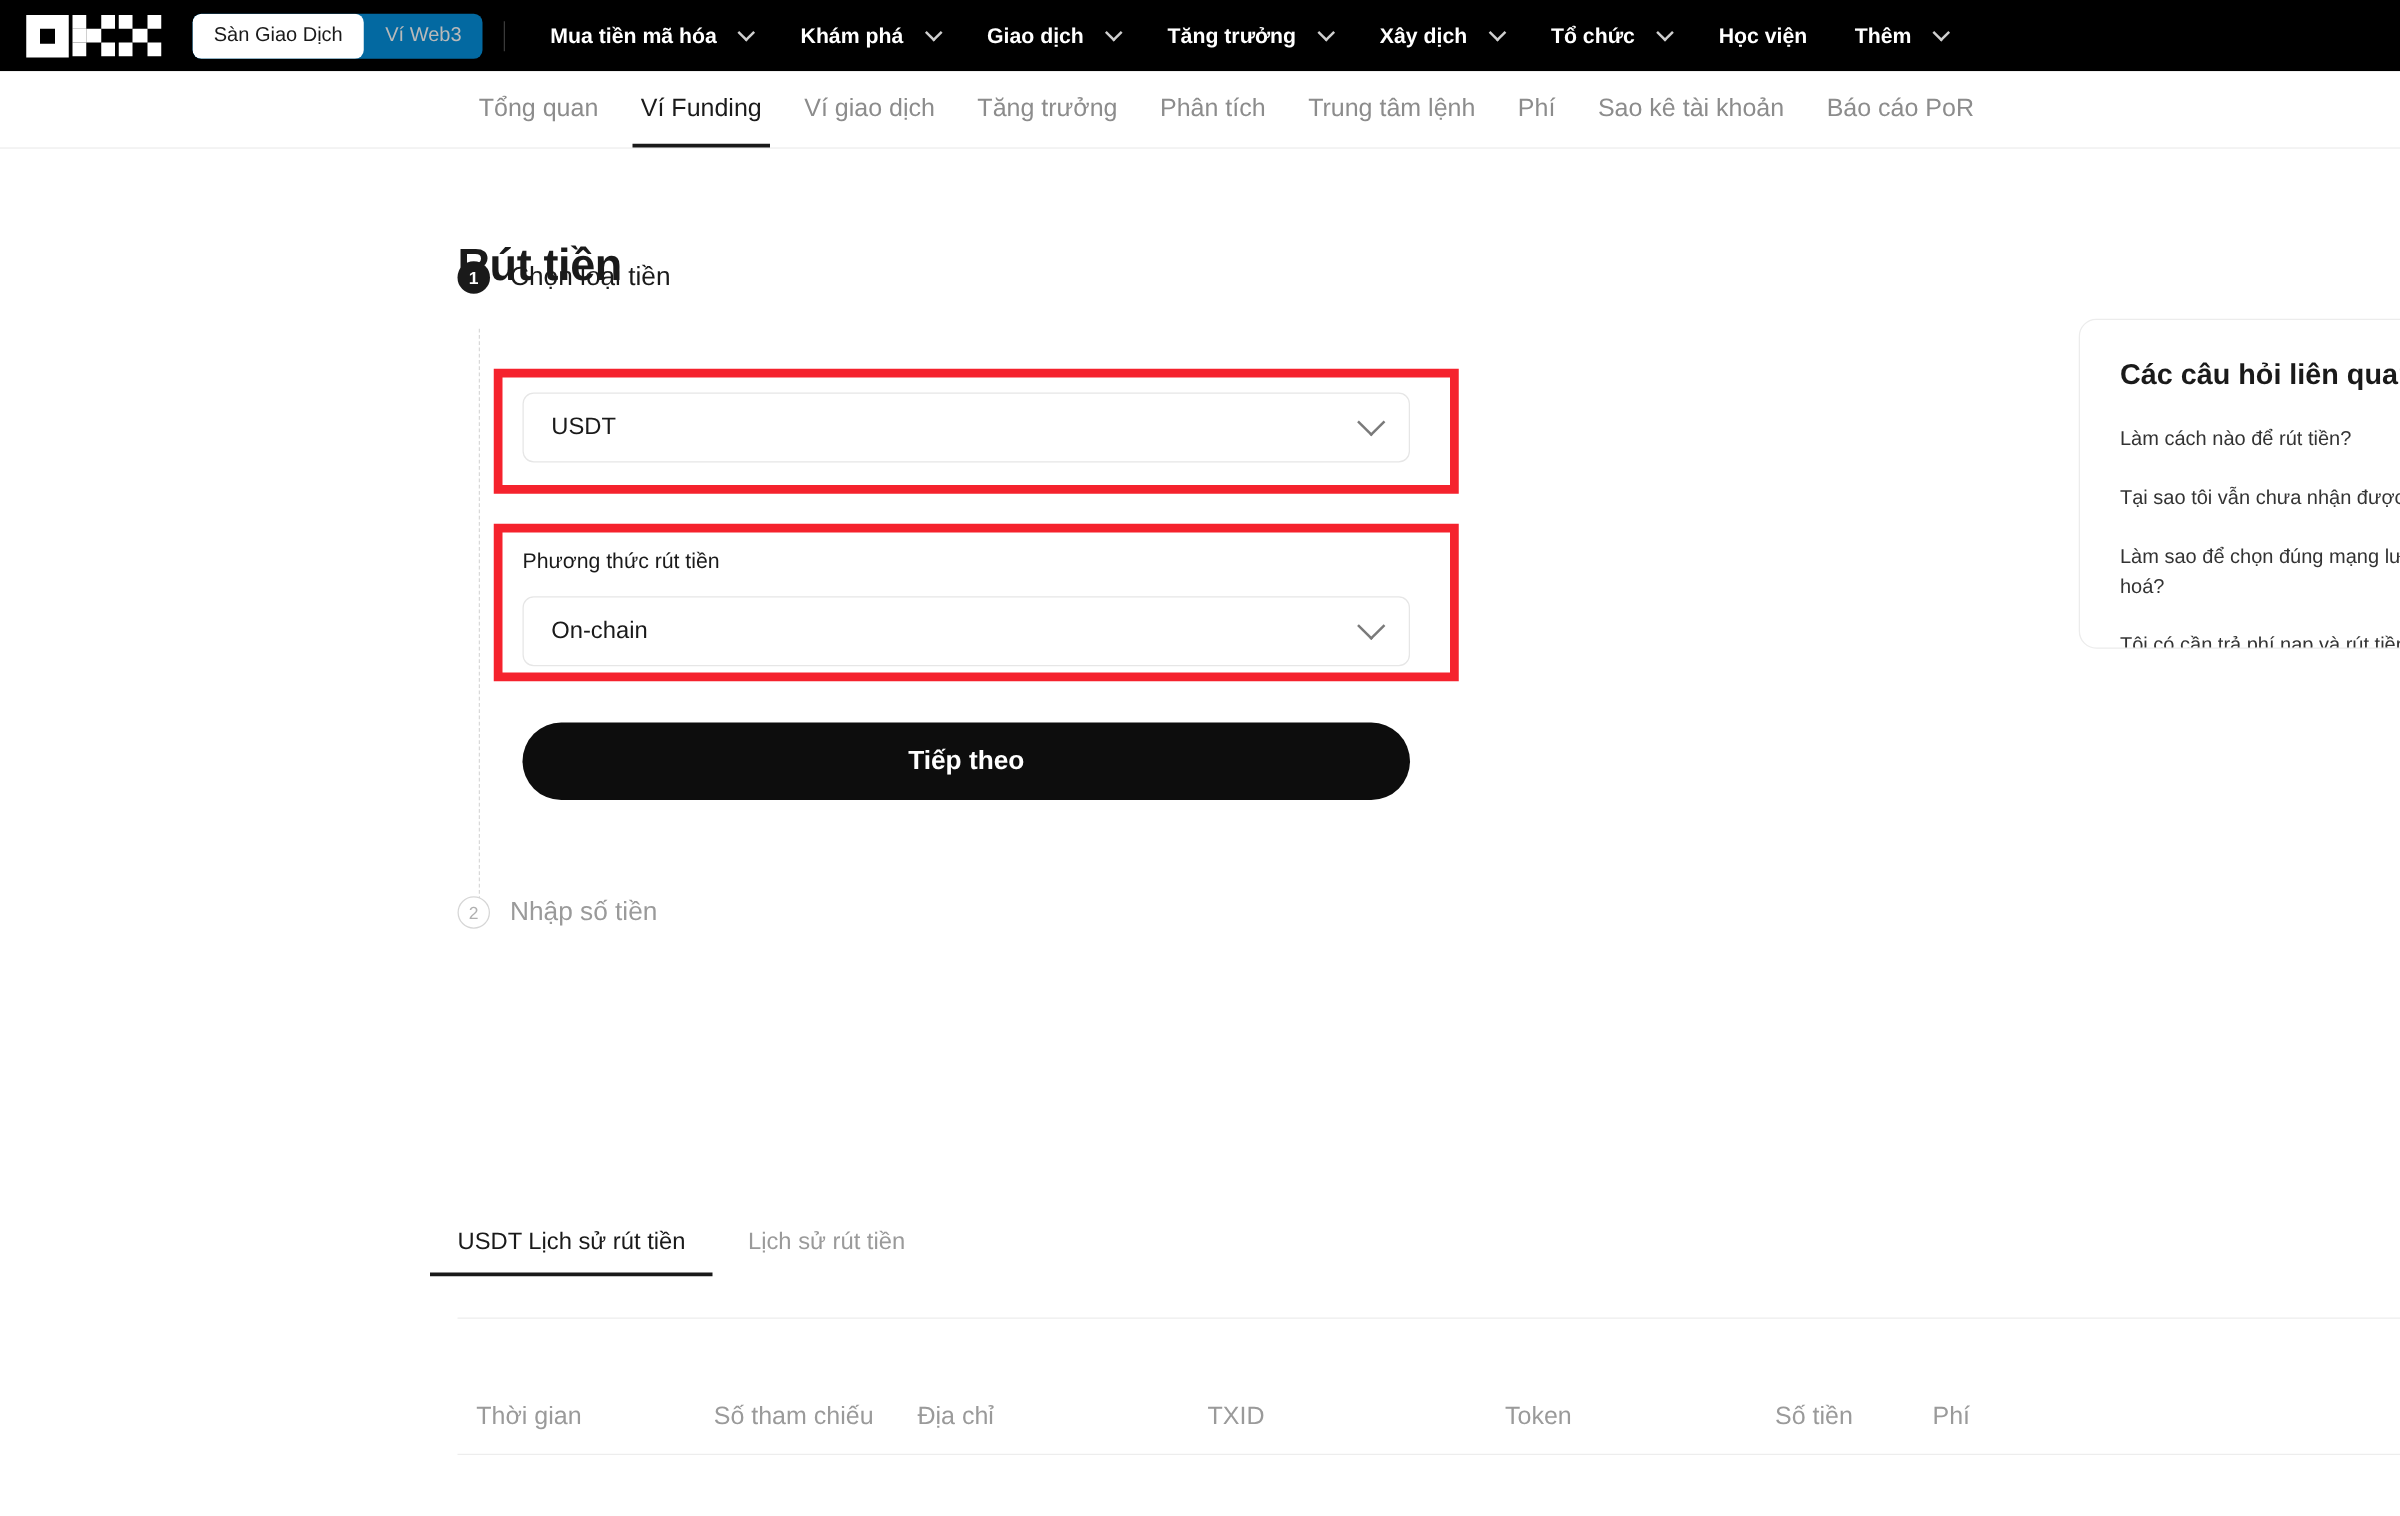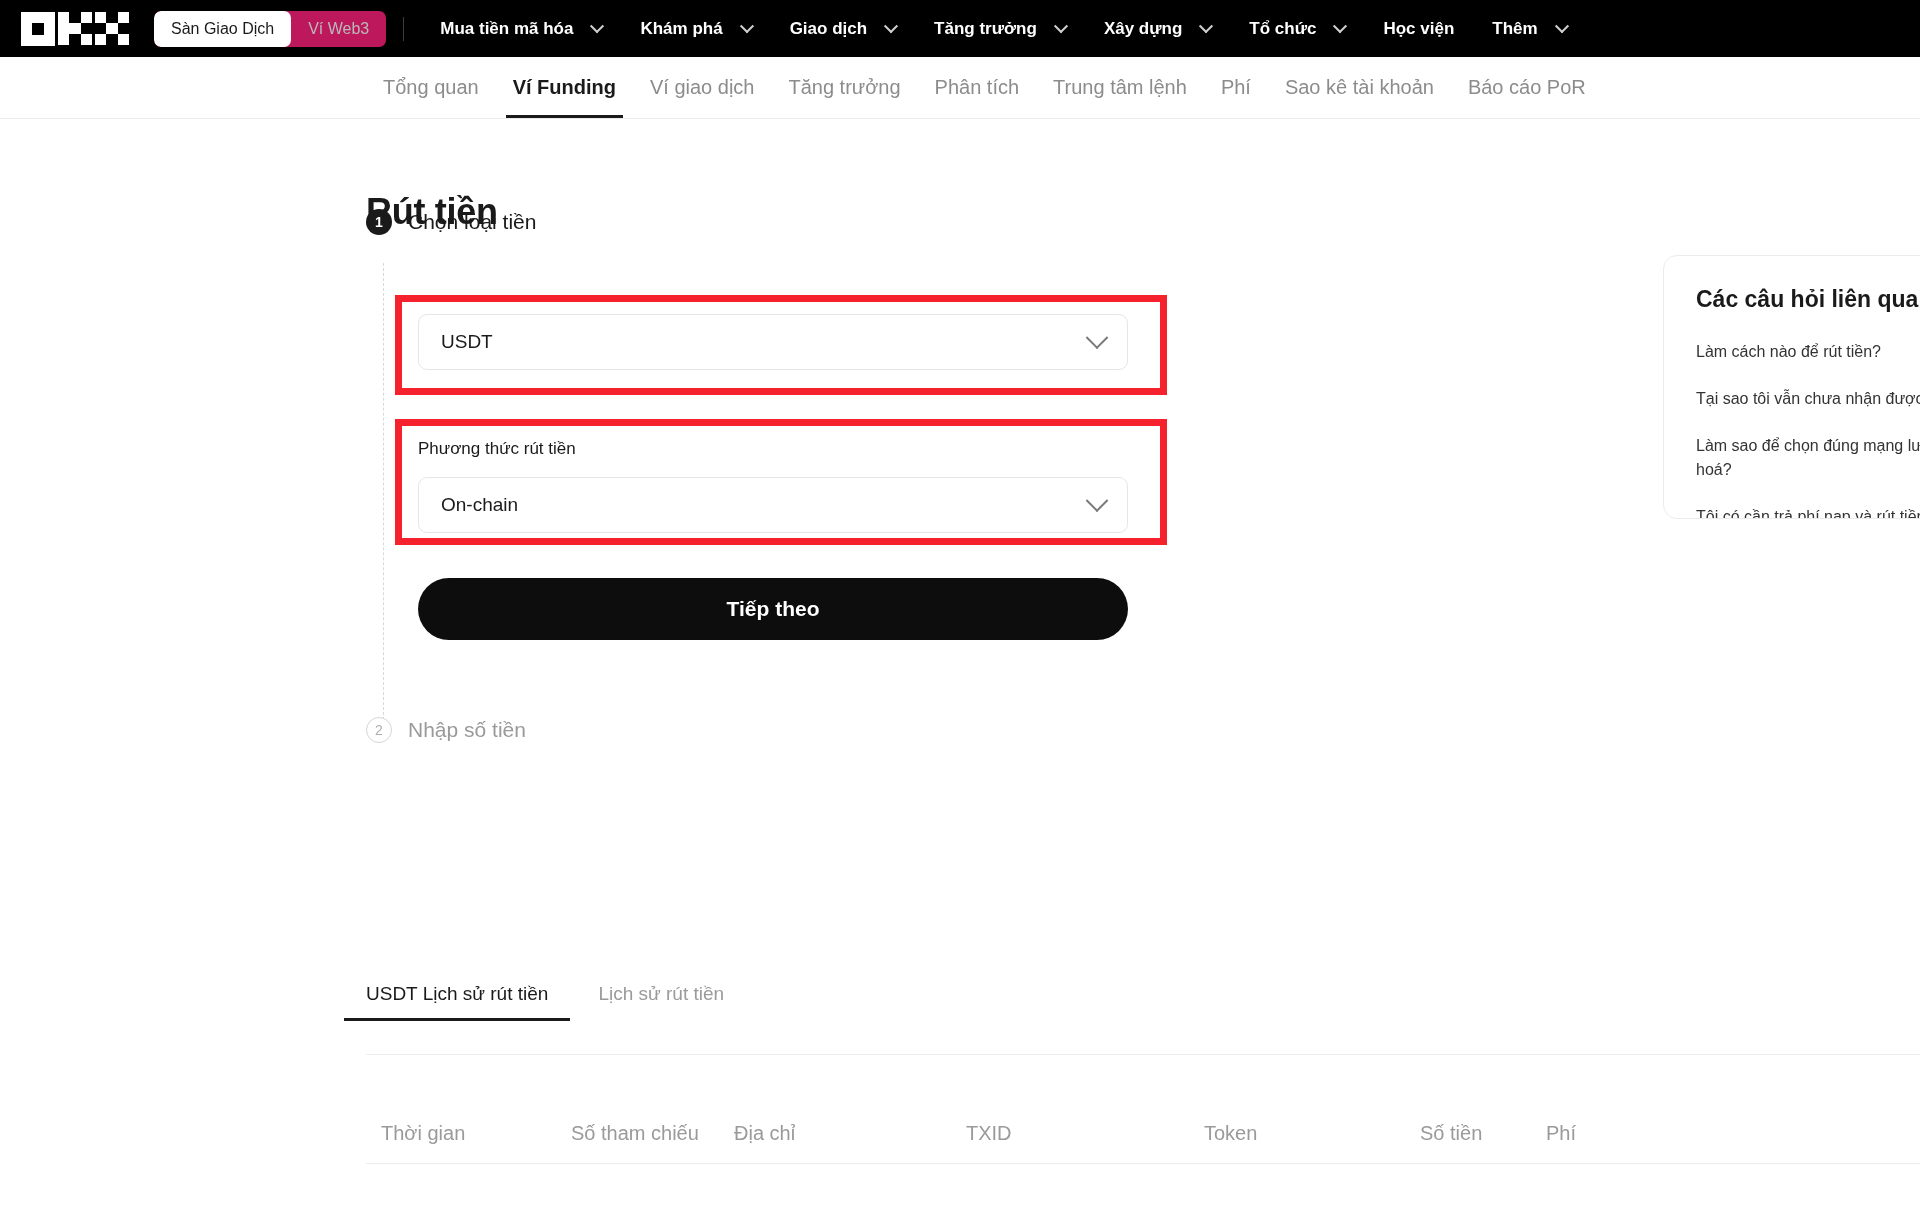--- a/index.html
+++ b/index.html
@@ -46,21 +46,21 @@
     width: 34px; height: 34px;
     display: grid;
     grid-template-columns: repeat(3, 1fr);
     grid-template-rows: repeat(3, 1fr);
   }
   .okx-x u { display: block; background: transparent; }
   .okx-x u.on { background: #ffffff; }
 
   .seg {
     display: flex;
-    background: #be185d;
+    background: #0369a1;
     border-radius: 7px;
     overflow: hidden;
     height: 36px;
     margin-left: 4px;
     flex: 0 0 auto;
   }
   .seg-item {
     display: flex; align-items: center;
     padding: 0 17px;
     font-size: 16px;
@@ -125,21 +125,21 @@
     color: #8c8c8c;
     padding: 12px 17px;
     height: 61px;
     display: flex; align-items: center;
     white-space: nowrap;
     cursor: pointer;
     position: relative;
   }
   .subnav-item.active {
     color: #1a1a1a;
-    font-weight: bold;
+    font-weight: normal;
     text-align: center;
   }
   .subnav-item.active::after {
     content: "";
     position: absolute;
     left: 10px; right: 10px; bottom: 0;
     height: 3px;
     background: #1a1a1a;
   }
 
@@ -390,21 +390,21 @@
     </div>
     <div class="nav-link">
       <span>Giao dịch</span>
       <span class="chev"></span>
     </div>
     <div class="nav-link">
       <span>Tăng trưởng</span>
       <span class="chev"></span>
     </div>
     <div class="nav-link">
-      <span>Xây dựng</span>
+      <span>Xây dịch</span>
       <span class="chev"></span>
     </div>
     <div class="nav-link">
       <span>Tổ chức</span>
       <span class="chev"></span>
     </div>
     <div class="nav-link">
       <span>Học viện</span>
     </div>
     <div class="nav-link">

